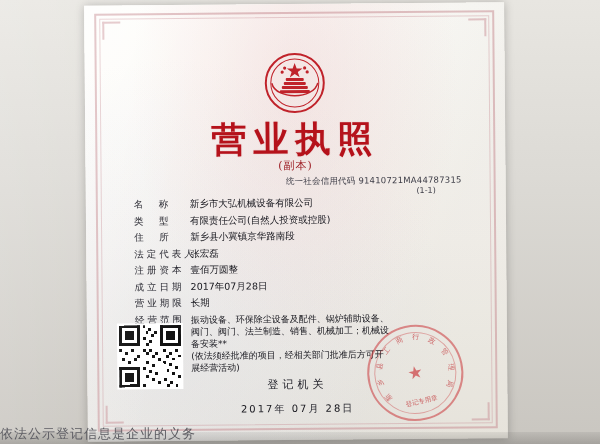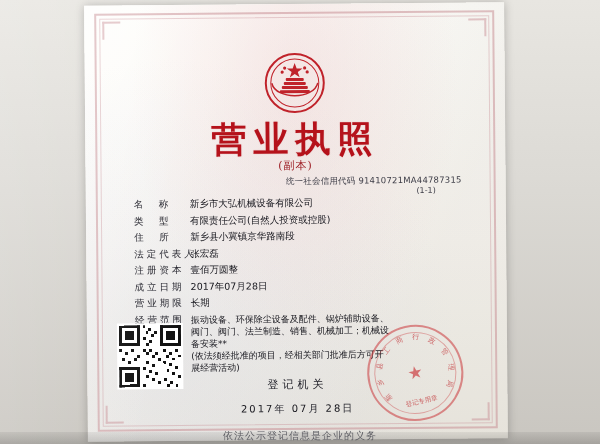--- a/index.html
+++ b/index.html
@@ -245,22 +245,21 @@
   .footer-strip {
     position: absolute;
     left: 0; right: 0; bottom: 0;
     height: 12px;
     background: linear-gradient(180deg, rgba(0,0,0,0.06), rgba(0,0,0,0.18));
   }
   .footer-text {
     position: absolute;
     left: 0; right: 0;
     bottom: 1px;
-    text-align: center;
-    font-size: 10px;
+    font-size: 13px;
     color: #5d5d63;
     letter-spacing: 1px;
   }
   
   .glare {
     position: absolute;
     inset: 0;
     background: linear-gradient(100deg, rgba(255,255,255,0.20) 0%, rgba(255,255,255,0) 35%);
     pointer-events: none;
   }

